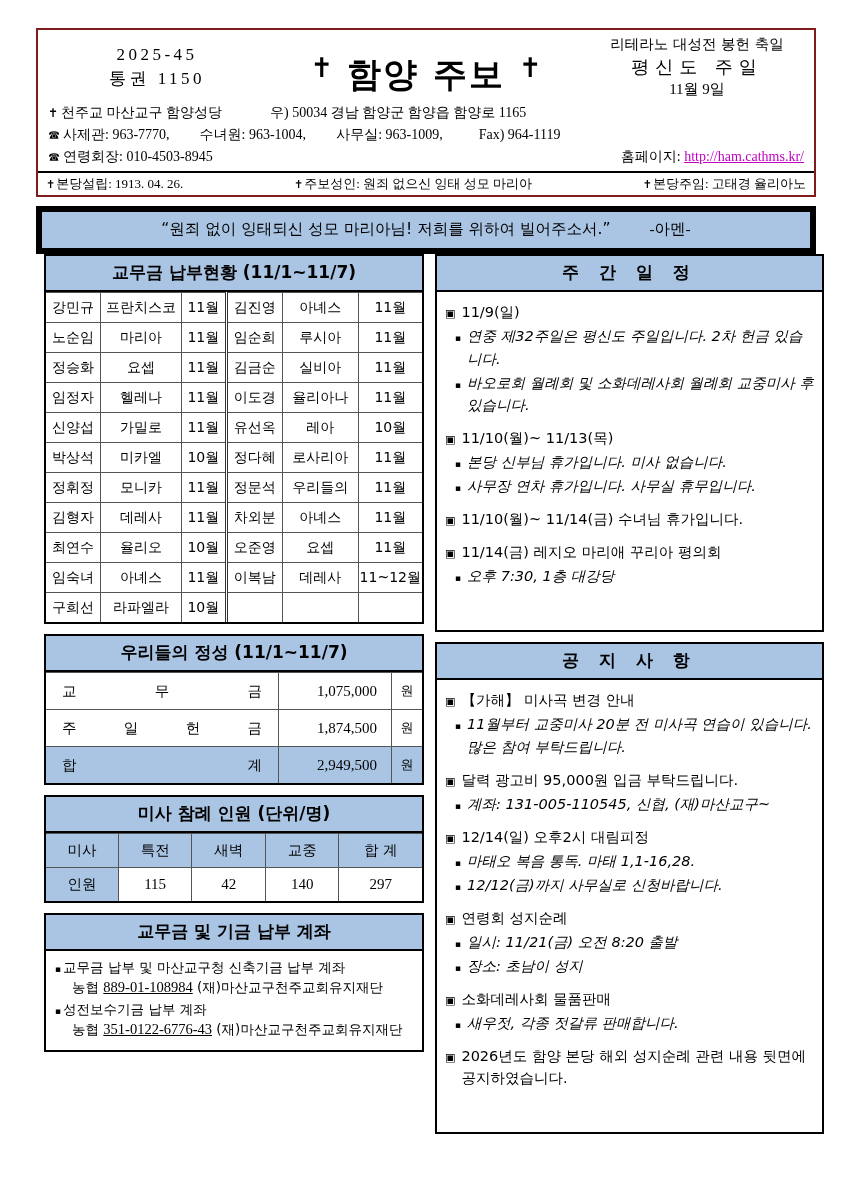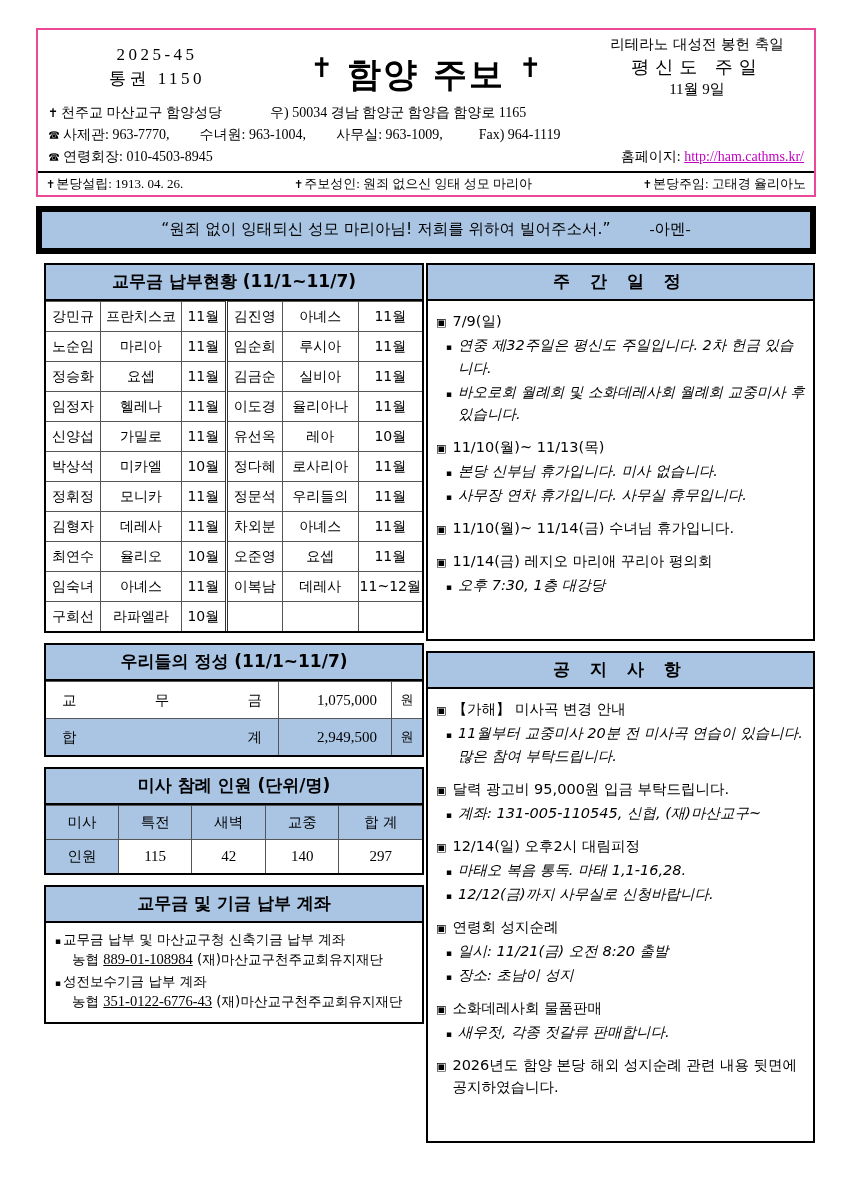--- a/index.html
+++ b/index.html
@@ -20,21 +20,21 @@
     position: absolute;
     left: 0; top: 0;
     width: 848px;
     height: 1200px;
     box-sizing: border-box;
     padding: 28px 32px 0 36px;
   }
 
   
   .masthead {
-    border: 2px solid #ec4899;
+    border: 2px solid #7f1d1d;
     box-sizing: border-box;
     width: 780px;
     padding: 0;
   }
   .mast-top {
     display: flex;
     align-items: center;
     padding: 5px 8px 2px 8px;
   }
   .mast-issue {
@@ -117,23 +117,23 @@
     text-align: center;
     font-size: 15.5px;
     padding: 7px 0 8px 0;
     font-family: "DejaVu Sans", sans-serif;
     white-space: nowrap;
   }
   .motto .amen { margin-left: 34px; font-family: "Liberation Serif", serif; }
 
   
   .cols {
-    margin-top: 9px;
+    margin-top: 0;
     display: flex;
-    gap: 2px;
+    gap: 11px;
     width: 780px;
     padding-left: 8px;
   }
   .col-left { width: 380px; flex: 0 0 380px; }
   .col-right { width: 389px; flex: 0 0 389px; }
 
   .panel { border: 2px solid #000; box-sizing: border-box; width: 100%; }
   .panel + .panel { margin-top: 10px; }
   .panel-head {
     background: #a9c5e3;
@@ -412,20 +412,25 @@
 
       <div class="panel">
         <div class="panel-head">우리들의 정성    (11/1~11/7)</div>
         <table class="offer">
           <tbody id="offer-rows">
               <tr>
                 <td class="lbl">교 무 금</td>
                 <td class="amt">1,075,000</td>
                 <td class="won">원</td>
               </tr>
+              <tr>
+                <td class="lbl">주 일 헌 금</td>
+                <td class="amt">1,874,500</td>
+                <td class="won">원</td>
+              </tr>
               <tr class="total">
                 <td class="lbl">합 계</td>
                 <td class="amt">2,949,500</td>
                 <td class="won">원</td>
               </tr>
             </tbody>
         </table>
       </div>
 
       <div class="panel">
@@ -468,21 +473,21 @@
 
     </div>
 
     <div class="col-right">
 
       <div class="panel">
         <div class="panel-head sp">주 간 일 정</div>
         <div class="body-list sched-body" id="sched-body">
             <div class="b1">
               <span class="mk">▣</span>
-              <span class="tx">7/9(일)</span>
+              <span class="tx">11/9(일)</span>
             </div>
             <div class="b2">
               <span class="mk">▪</span>
               <span class="tx">연중 제32주일은 평신도 주일입니다. 2차 헌금 있습니다.</span>
             </div>
             <div class="b2">
               <span class="mk">▪</span>
               <span class="tx">바오로회 월례회 및 소화데레사회 월례회 교중미사 후 있습니다.</span>
             </div>
             <div class="gap"></div>

